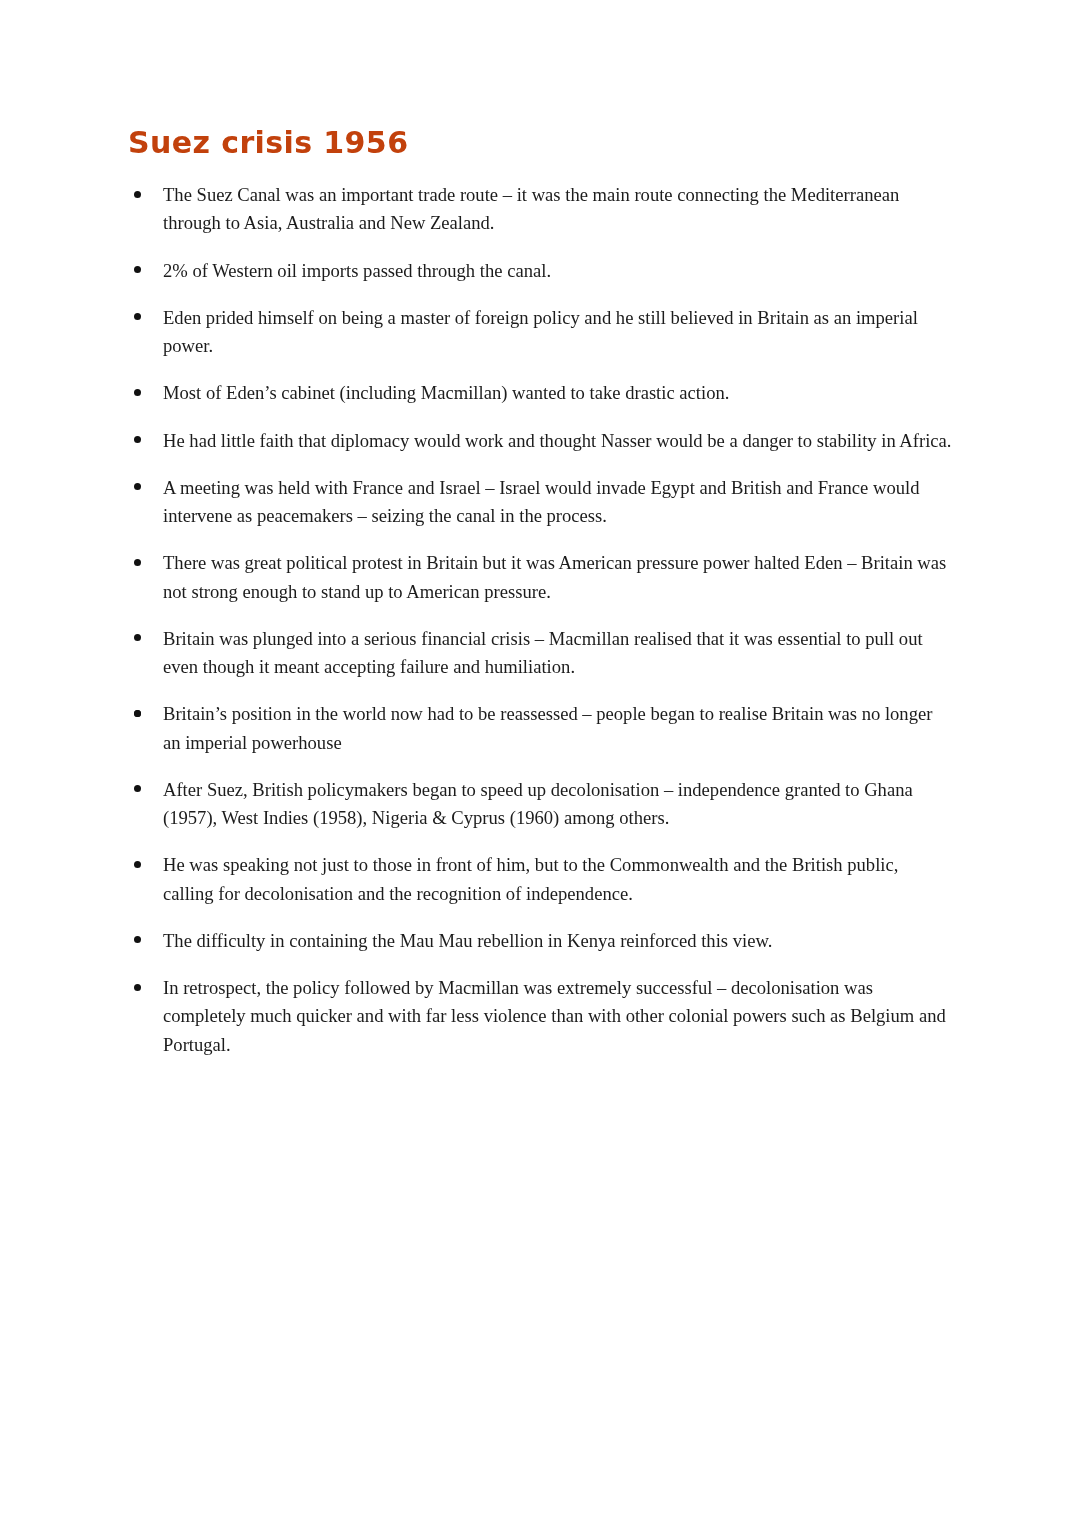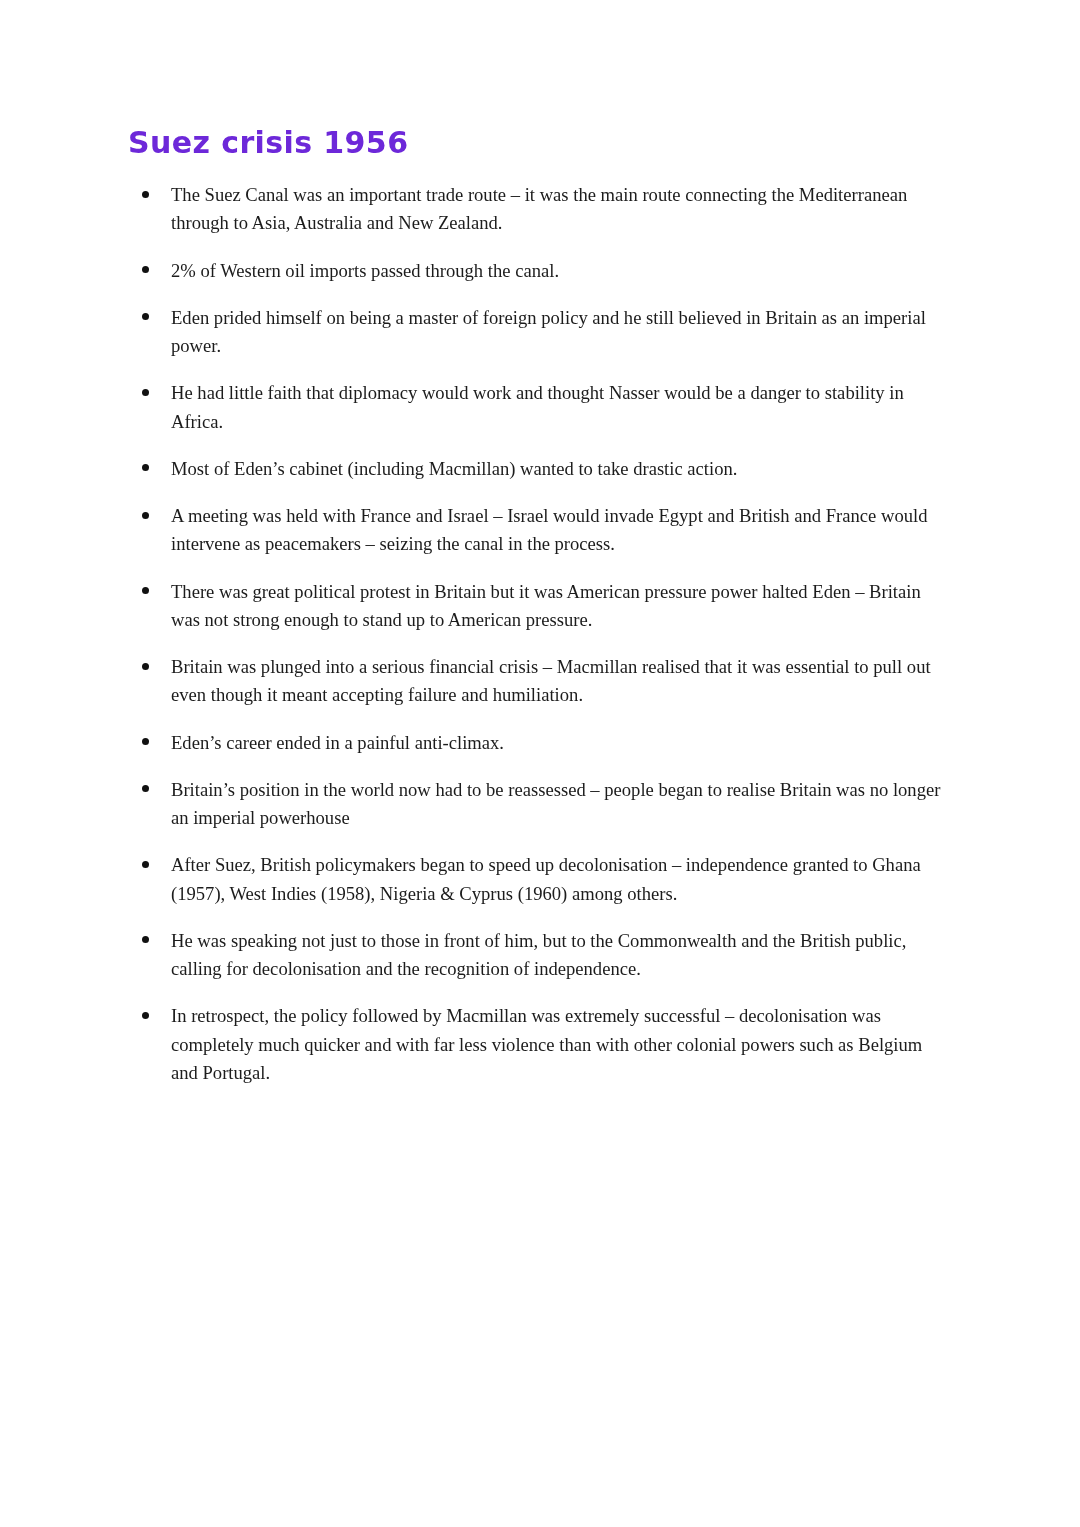--- a/index.html
+++ b/index.html
@@ -20,27 +20,27 @@
     height: 1527px;
     background: #ffffff;
     box-sizing: border-box;
     padding: 126px 128px 0 128px;
   }
   .doc-title {
     font-family: "DejaVu Sans", sans-serif;
     font-weight: bold;
     font-size: 30px;
     letter-spacing: 0.4px;
-    color: #6d28d9;
+    color: #c2410c;
     margin: 0 0 22px 0;
     line-height: 1.1;
   }
   ul.bullet-list {
     list-style: none;
-    margin: 8px;
+    margin: 0;
     padding: 0;
   }
   ul.bullet-list li {
     position: relative;
     padding-left: 35px;
     margin-bottom: 19px;
     font-size: 18.6px;
     line-height: 1.52;
     color: #1c1c1c;
     text-align: left;
@@ -57,24 +57,25 @@
 </style>
 </head>
 <body>
 
 <div class="page">
   <h1 class="doc-title">Suez crisis 1956</h1>
   <ul class="bullet-list" id="bullet-list">
       <li><span class="dot"></span><span>The Suez Canal was an important trade route – it was the main route connecting the Mediterranean through to Asia, Australia and New Zealand.</span></li>
       <li><span class="dot"></span><span>2% of Western oil imports passed through the canal.</span></li>
       <li><span class="dot"></span><span>Eden prided himself on being a master of foreign policy and he still believed in Britain as an imperial power.</span></li>
+      <li><span class="dot"></span><span>Most of Eden’s cabinet (including Macmillan) wanted to take drastic action.</span></li>
       <li><span class="dot"></span><span>He had little faith that diplomacy would work and thought Nasser would be a danger to stability in Africa.</span></li>
-      <li><span class="dot"></span><span>Most of Eden’s cabinet (including Macmillan) wanted to take drastic action.</span></li>
       <li><span class="dot"></span><span>A meeting was held with France and Israel – Israel would invade Egypt and British and France would intervene as peacemakers – seizing the canal in the process.</span></li>
       <li><span class="dot"></span><span>There was great political protest in Britain but it was American pressure power halted Eden – Britain was not strong enough to stand up to American pressure.</span></li>
       <li><span class="dot"></span><span>Britain was plunged into a serious financial crisis – Macmillan realised that it was essential to pull out even though it meant accepting failure and humiliation.</span></li>
-      <li><span class="dot"></span><span>Eden’s career ended in a painful anti-climax.</span></li>
+      <li><span class="dot"></span></li>
       <li><span class="dot"></span><span>Britain’s position in the world now had to be reassessed – people began to realise Britain was no longer an imperial powerhouse</span></li>
       <li><span class="dot"></span><span>After Suez, British policymakers began to speed up decolonisation – independence granted to Ghana (1957), West Indies (1958), Nigeria &amp; Cyprus (1960) among others.</span></li>
       <li><span class="dot"></span><span>He was speaking not just to those in front of him, but to the Commonwealth and the British public, calling for decolonisation and the recognition of independence.</span></li>
+      <li><span class="dot"></span><span>The difficulty in containing the Mau Mau rebellion in Kenya reinforced this view.</span></li>
       <li><span class="dot"></span><span>In retrospect, the policy followed by Macmillan was extremely successful – decolonisation was completely much quicker and with far less violence than with other colonial powers such as Belgium and Portugal.</span></li>
     </ul>
 </div>
 
 </body></html>

